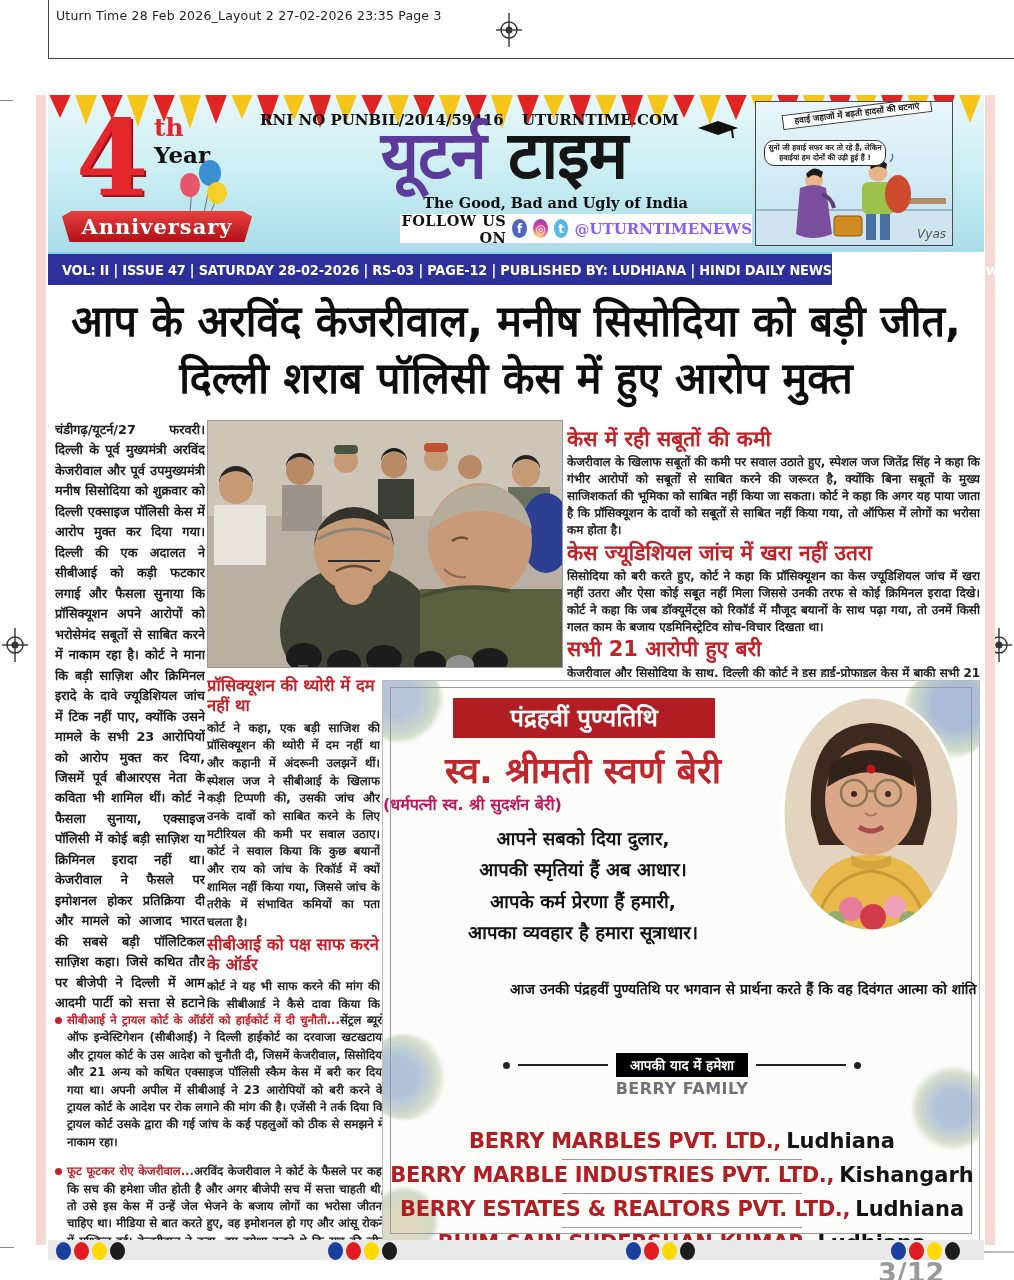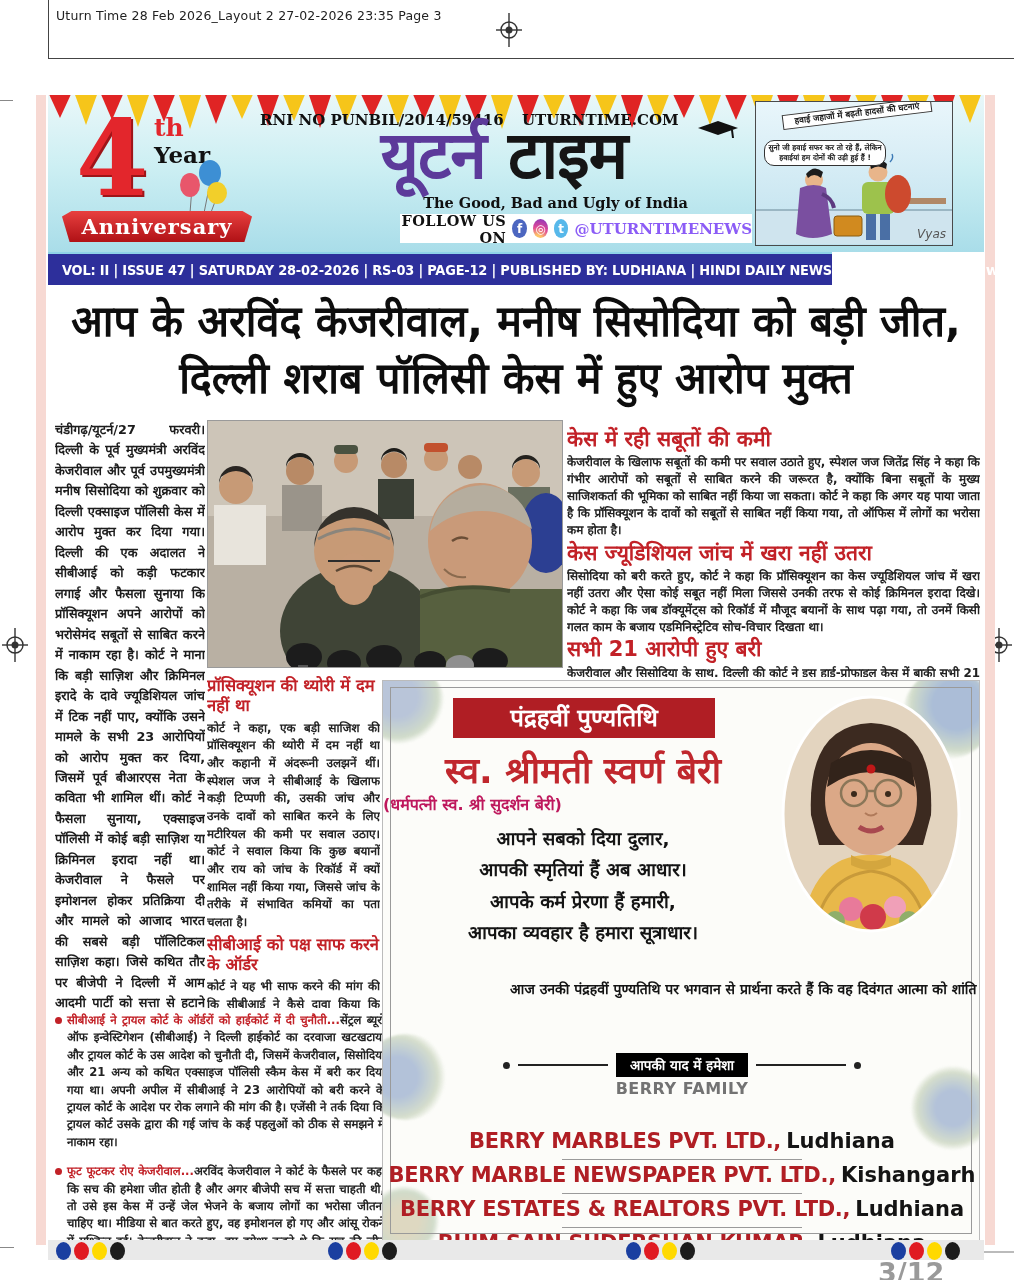--- a/index.html
+++ b/index.html
@@ -418,21 +418,21 @@
       </div>
 
       <div class="abs ob-family">BERRY FAMILY</div>
 
       <div class="abs company" style="top:448px;">
         <span class="cn">BERRY MARBLES PVT. LTD.,</span>
         <span class="cc">Ludhiana</span>
       </div>
       <div class="abs cdiv" style="top:478px;"></div>
       <div class="abs company" style="top:482px;">
-        <span class="cn">BERRY MARBLE NEWSPAPER PVT. LTD.,</span>
+        <span class="cn">BERRY MARBLE INDUSTRIES PVT. LTD.,</span>
         <span class="cc">Kishangarh</span>
       </div>
       <div class="abs cdiv" style="top:512px;"></div>
       <div class="abs company" style="top:516px;">
         <span class="cn">BERRY ESTATES &amp; REALTORS PVT. LTD.,</span>
         <span class="cc">Ludhiana</span>
       </div>
       <div class="abs cdiv" style="top:546px;"></div>
       <div class="abs company" style="top:550px;">
         <span class="cn">BHIM SAIN SUDERSHAN KUMAR,</span>

